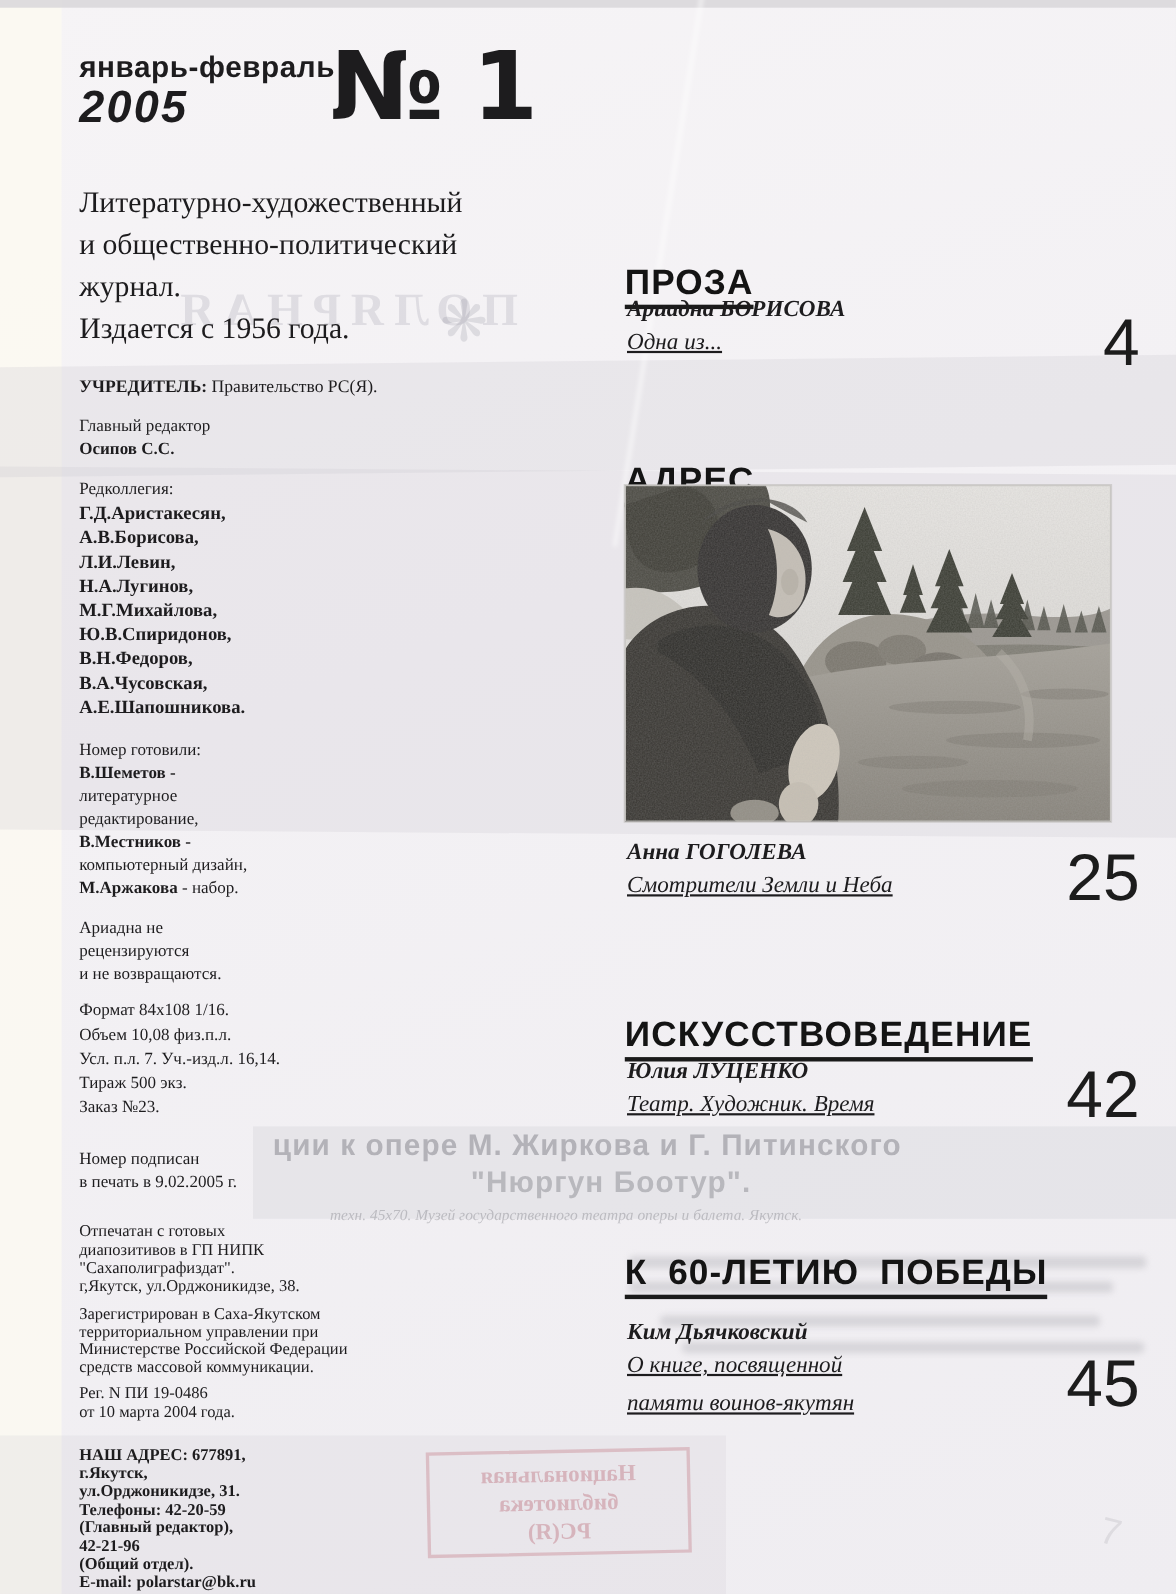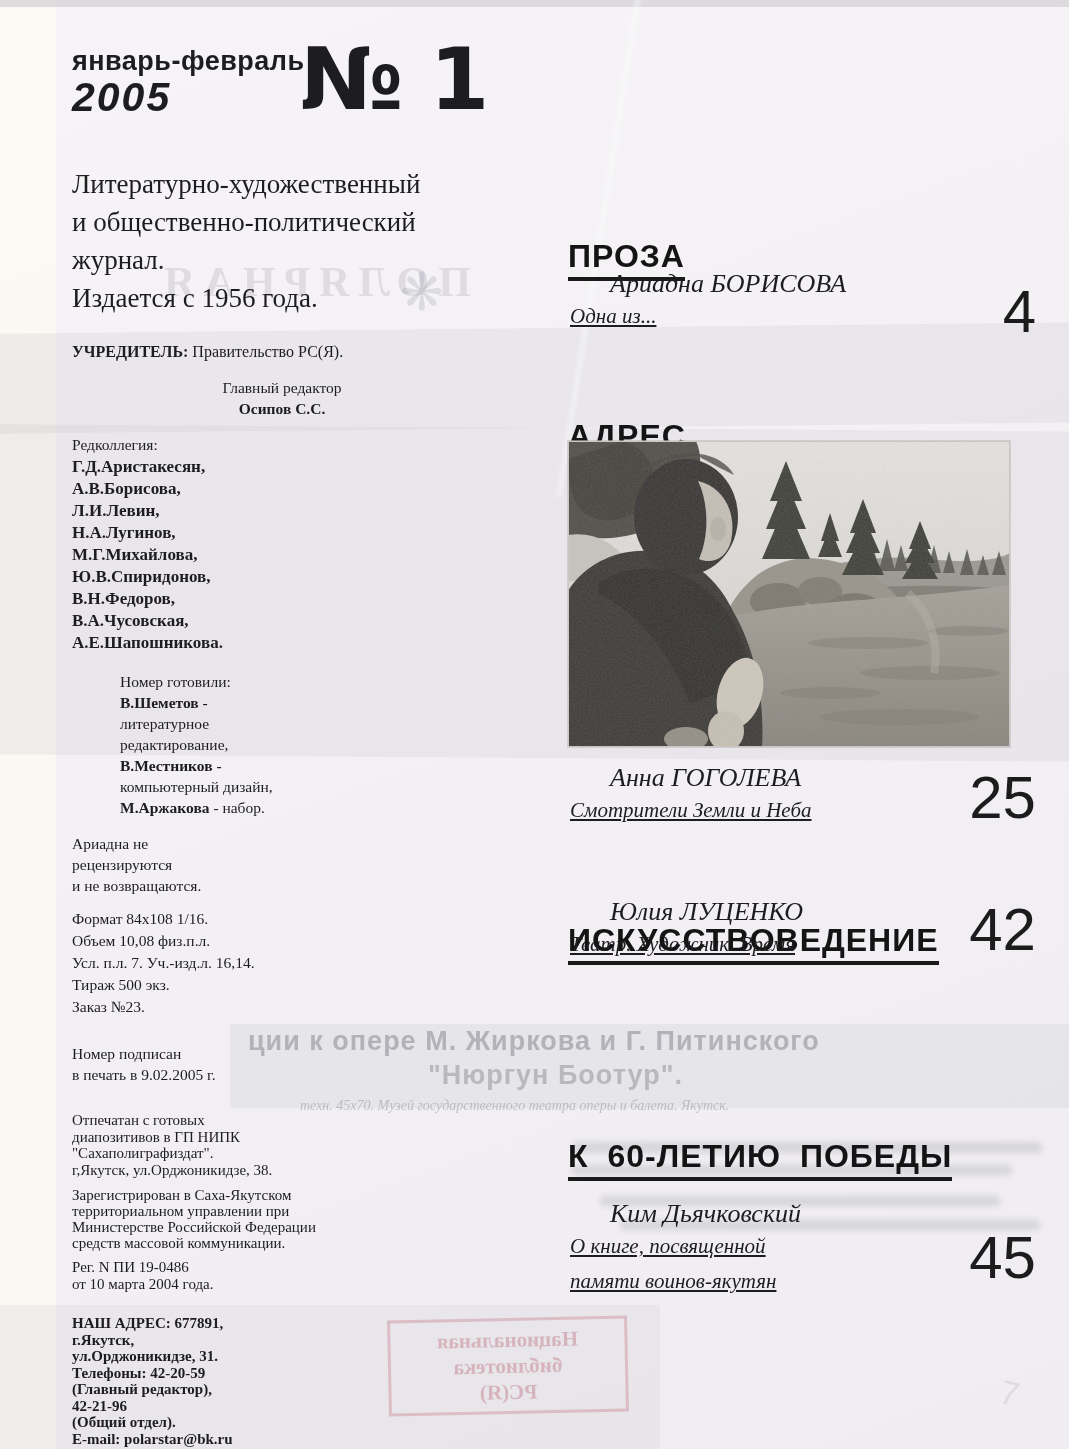--- a/index.html
+++ b/index.html
@@ -20,39 +20,39 @@
   .leftcol{position:absolute;left:72px;top:46px;width:420px;z-index:3;}
   .period{font-family:"Liberation Sans",sans-serif;font-weight:bold;font-size:27px;letter-spacing:.5px;}
   .year{font-family:"Liberation Sans",sans-serif;font-weight:bold;font-style:italic;font-size:41px;
         letter-spacing:2px;margin-top:0px;line-height:1;}
   .issue-no{position:absolute;left:300px;top:36px;font-family:"DejaVu Sans",sans-serif;font-weight:bold;
         font-size:86px;line-height:1;letter-spacing:-2px;z-index:3;}
   .subtitle{margin-top:47px;font-weight:normal;font-size:27px;line-height:38px;}
   .blk{font-size:15.5px;line-height:21px;}
   .blk .b{font-weight:bold;}
   .founder{margin-top:24px;font-size:16px;}
-  .editor{margin-top:15px;text-align:center;}
+  .editor{margin-top:15px;}
   .board{margin-top:15px;}
   .board div{line-height:22px;}
   .board .b{font-size:17px;}
-  .prepared{margin-top:17px;margin-left:48px;}
+  .prepared{margin-top:17px;}
   .manuscripts{margin-top:15px;}
   .format{margin-top:12px;line-height:22px;}
   .signed{margin-top:25px;}
   .printed{margin-top:27px;line-height:16.5px;font-size:15px;}
   .registered{margin-top:9px;line-height:16px;font-size:15px;}
   .reg{margin-top:8px;line-height:17px;font-size:15px;}
   .address{margin-top:22px;line-height:16.5px;font-size:15px;font-weight:bold;}
   
   .sect-head{position:absolute;left:568px;z-index:3;font-family:"Liberation Sans",sans-serif;
         font-weight:bold;font-size:32px;letter-spacing:1px;color:#141414;margin-top:40px;}
   .sect-head span{display:inline-block;border-bottom:4px solid #1a1a1a;padding-bottom:5px;line-height:1;}
   .wide span{word-spacing:9px;}
   .entry{position:absolute;left:570px;width:466px;z-index:3;}
-  .entry .author{font-weight:normal;font-style:italic;font-size:26px;line-height:1.2;margin-left:40px;}
+  .entry .author{font-weight:bold;font-style:italic;font-size:21px;line-height:1.2;}
   .entry .title{font-style:italic;font-size:21px;line-height:35px;text-decoration:underline;}
   .pageno{position:absolute;right:0;top:0;font-family:"Liberation Sans",sans-serif;font-size:60px;
         line-height:1;color:#1c1c1c;}
   
   .photo{position:absolute;left:568px;top:441px;width:442px;height:306px;z-index:3;
          box-shadow:0 0 0 1px rgba(190,188,185,.6);}
   
   .ghost{position:absolute;z-index:1;pointer-events:none;}
   .mirror{transform:scaleX(-1);}
   .g-mast{left:138px;top:258px;width:350px;font-weight:bold;font-size:42px;letter-spacing:9px;
@@ -281,21 +281,21 @@
     </svg>
   </div>
 
   <div class="entry" style="top:762px">
     <div class="author">Анна ГОГОЛЕВА</div>
     <div class="title">Смотрители Земли и Неба</div>
     <div class="pageno" style="top:6px">25</div>
   </div>
 
   <div class="sect-head" style="top:882px"><span>ИСКУССТВОВЕДЕНИЕ</span></div>
-  <div class="entry" style="top:896px">
+  <div class="entry" style="top:961px">
     <div class="author">Юлия ЛУЦЕНКО</div>
     <div class="title">Театр. Художник. Время</div>
     <div class="pageno" style="top:4px">42</div>
   </div>
 
   <div class="sect-head wide" style="top:1098px"><span>К 60-ЛЕТИЮ ПОБЕДЫ</span></div>
   <div class="entry" style="top:1198px">
     <div class="author">Ким Дьячковский</div>
     <div class="title">О книге, посвященной</div>
     <div class="title">памяти воинов-якутян</div>

